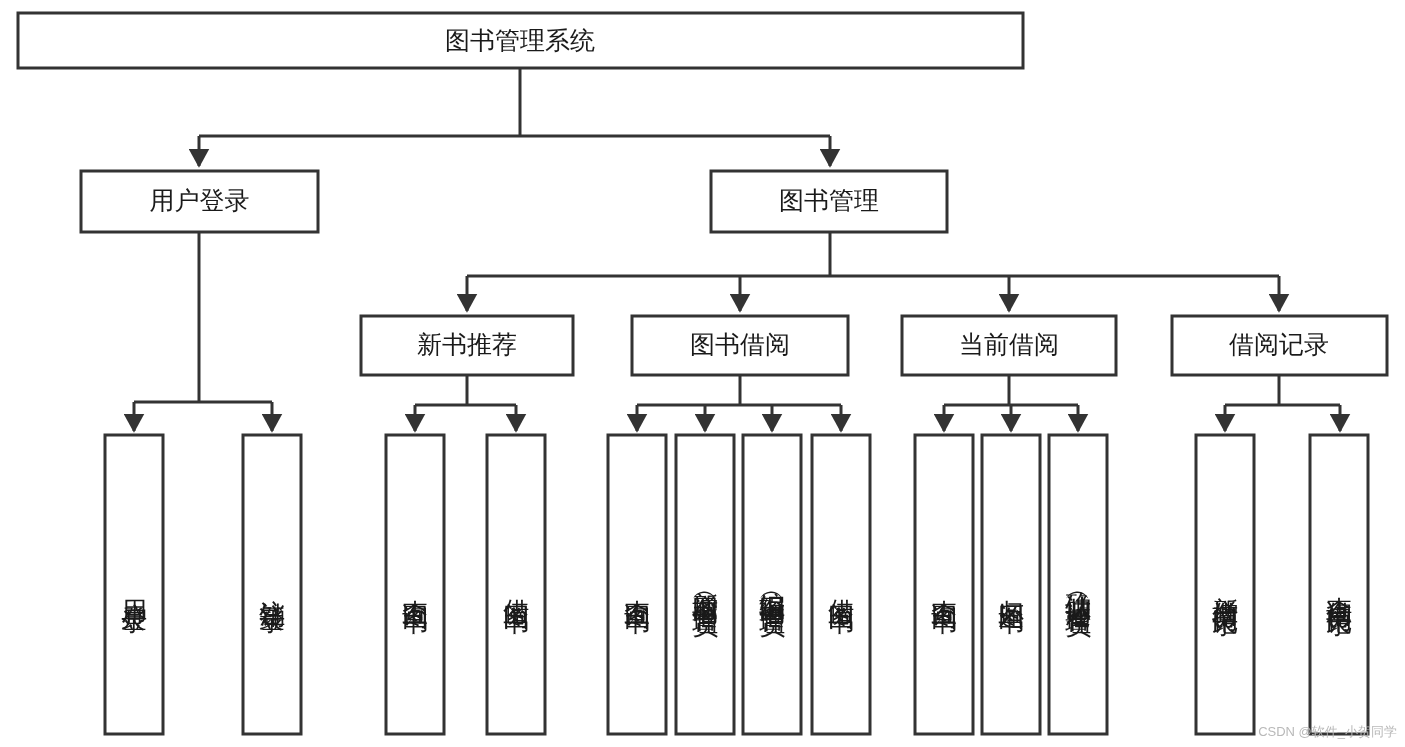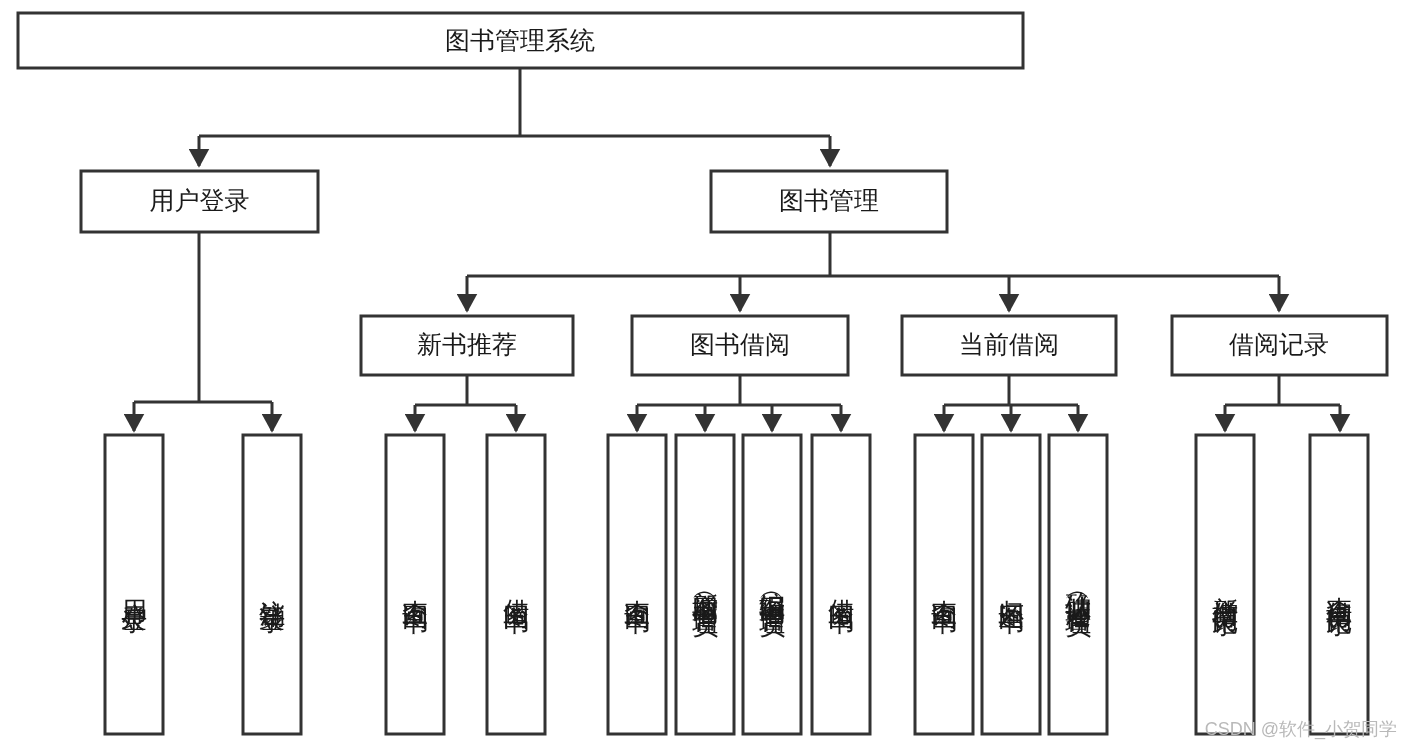--- a/index.html
+++ b/index.html
@@ -64,21 +64,21 @@
     align-items: center;
     justify-content: center;
     white-space: nowrap;
     pointer-events: none;
   }
   .watermark {
     position: absolute;
     right: 8px;
     bottom: 6px;
     font-family: "Liberation Sans", "DejaVu Sans", sans-serif;
-    font-size: 18px;
+    font-size: 13px;
     color: #b9b9b9;
     white-space: nowrap;
   }
 </style>
 </head>
 <body>
 
 <div id="diagram-root">
 
   <svg class="diagram-canvas" viewBox="0 0 1405 747">

